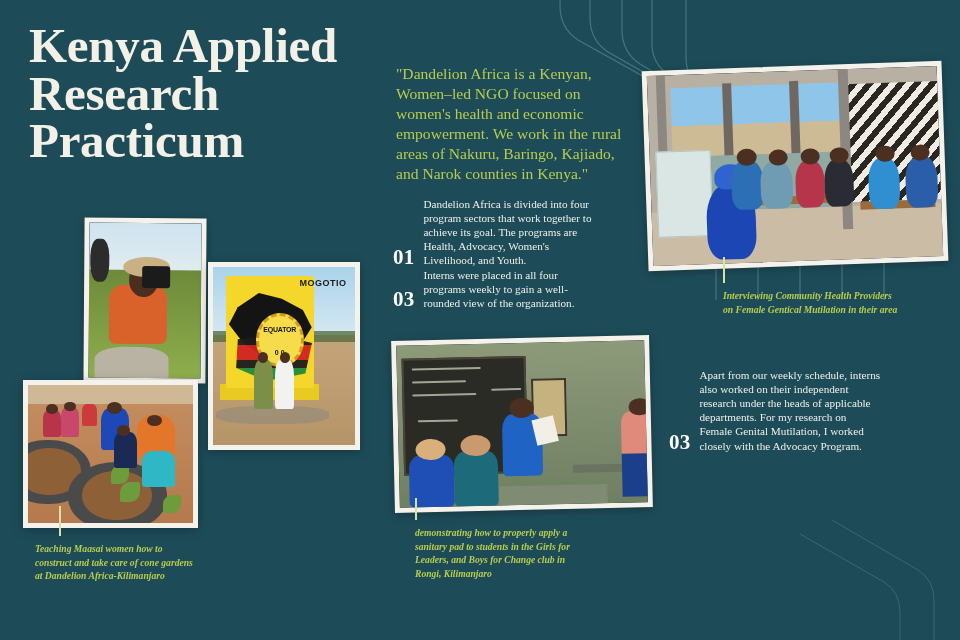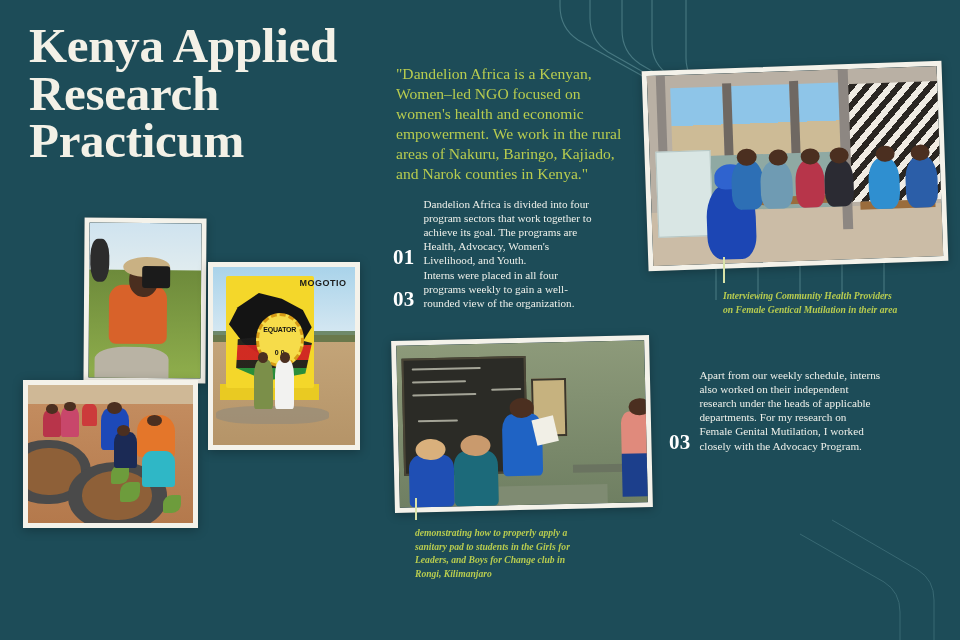--- a/index.html
+++ b/index.html
@@ -326,19 +326,23 @@
       <div class="head" style="left:93%;top:36%;width:9%;height:10%"></div>
       <div style="position:absolute;left:90%;top:70%;width:12%;height:26%;background:#1c3f8c"></div>
     </div>
   </figure>
 
   <figcaption class="caption" id="cap-meeting">
     <span class="tick"></span>
     <span>Interviewing Community Health Providers on Female Gentical Mutilation in their area</span>
   </figcaption>
 
+  <figcaption class="caption" id="cap-garden">
+    <span class="tick"></span>
+    <span>Teaching Maasai women how to construct and take care of cone gardens at Dandelion Africa-Kilimanjaro</span>
+  </figcaption>
 
   <figcaption class="caption" id="cap-class">
     <span class="tick"></span>
     <span>demonstrating how to properly apply a sanitary pad to students in the Girls for Leaders, and Boys for Change club in Rongi, Kilimanjaro</span>
   </figcaption>
 
 </div>
 
 </body></html>

